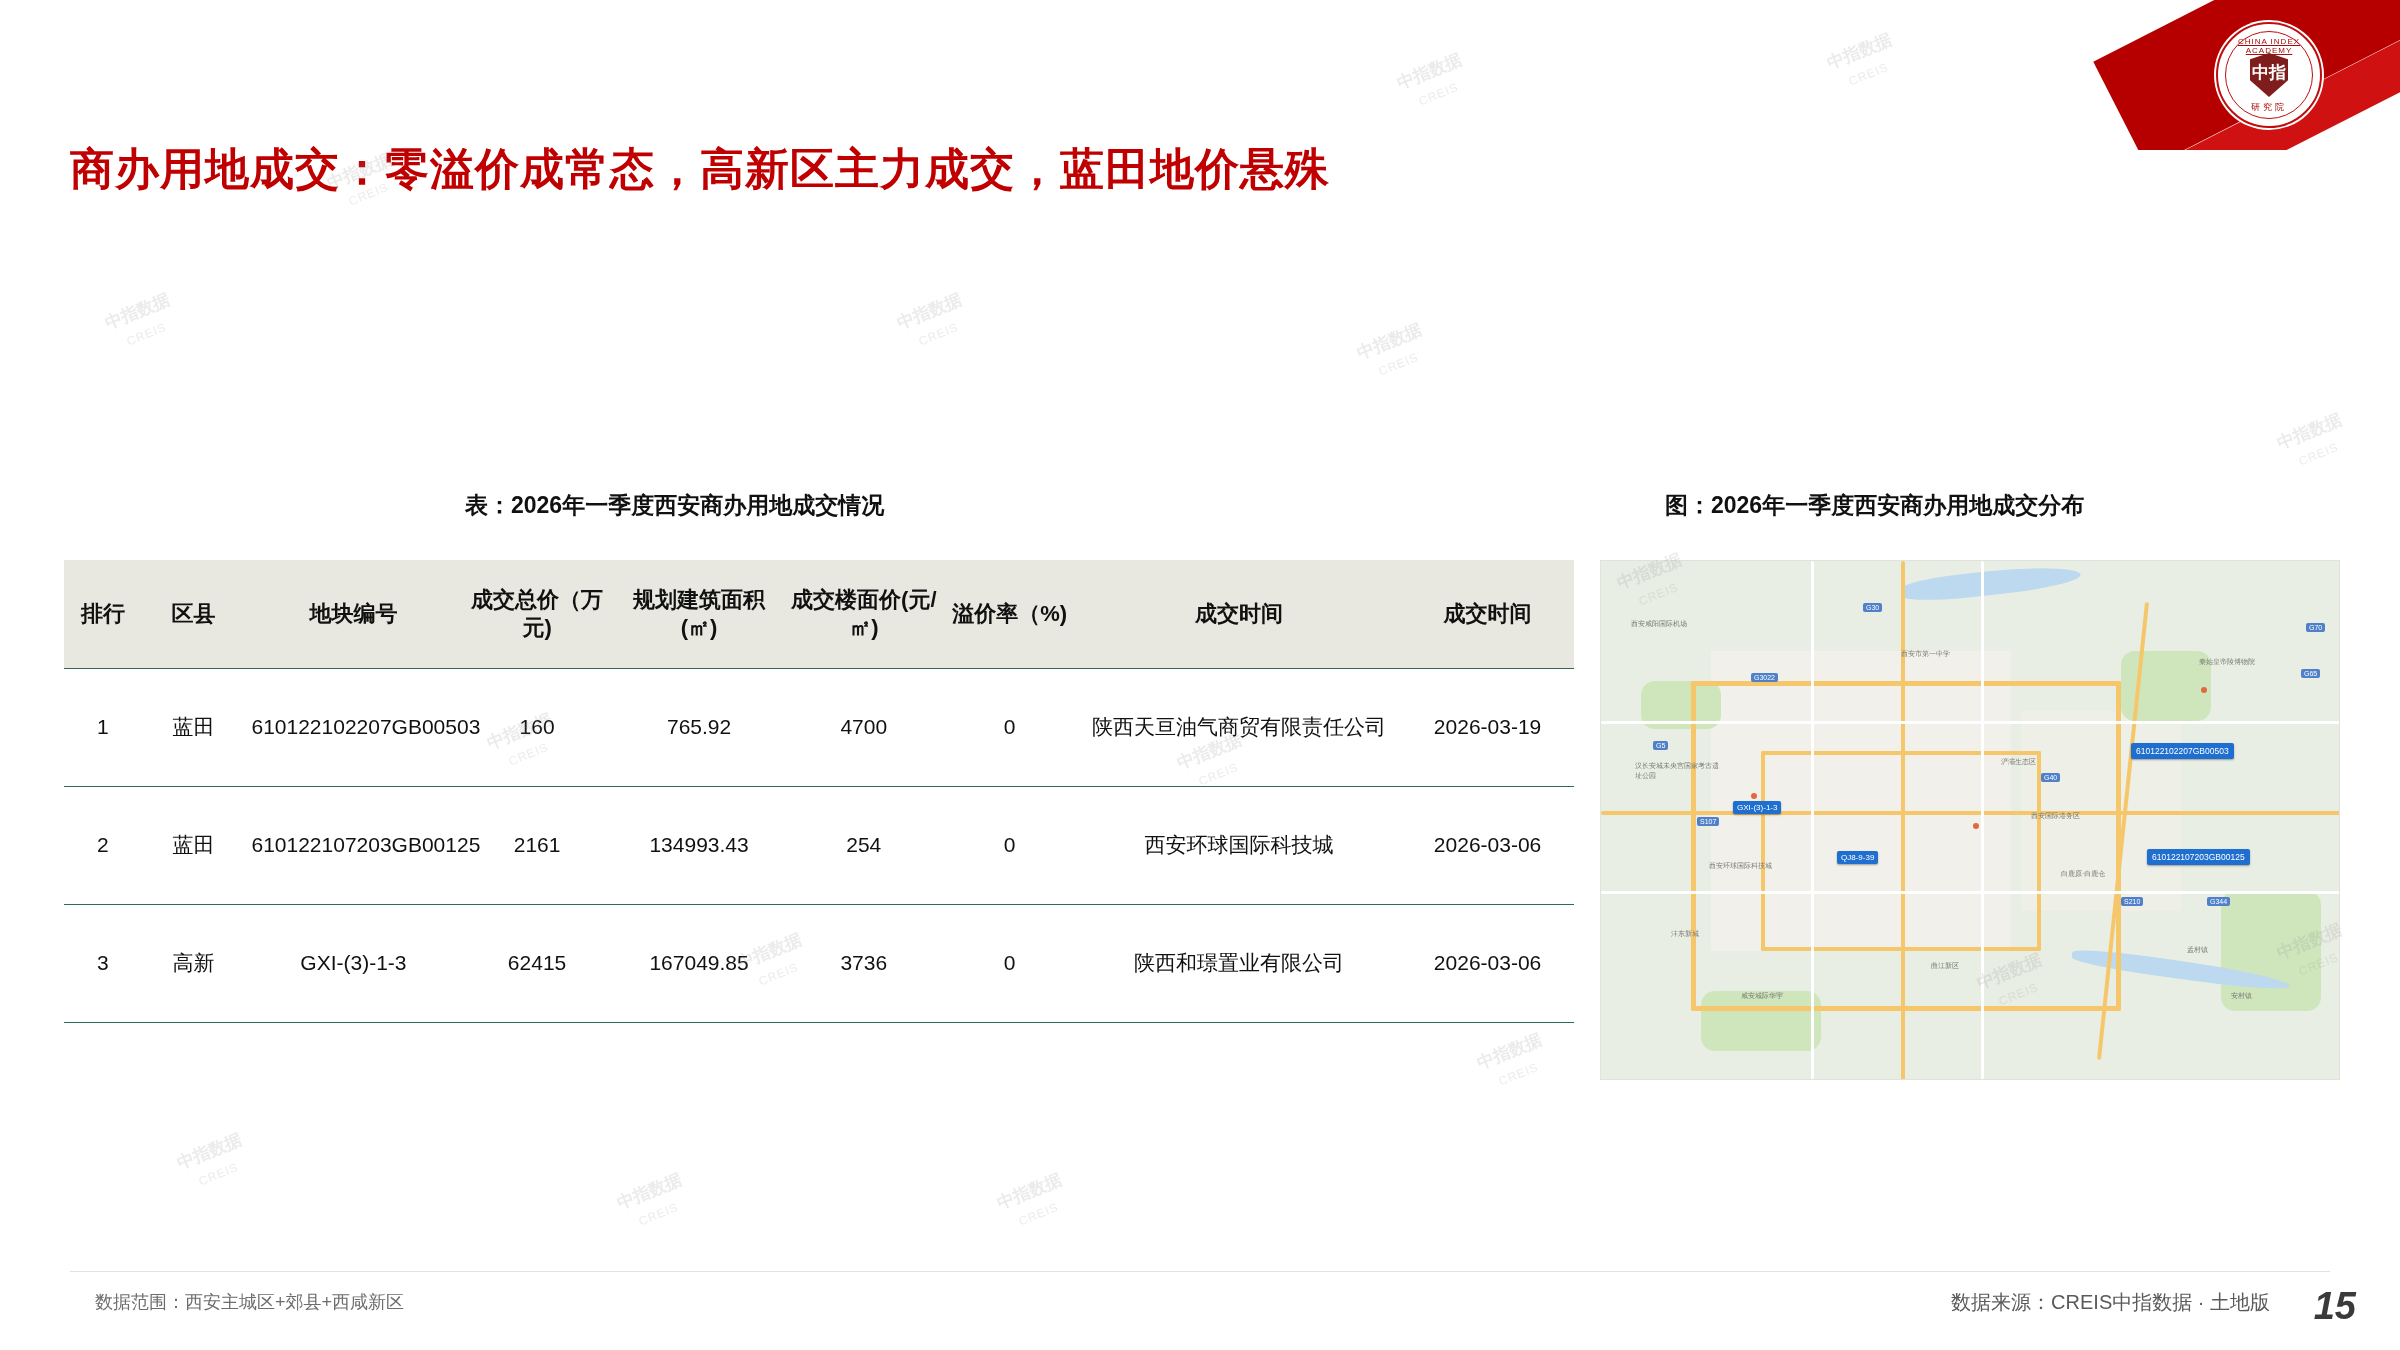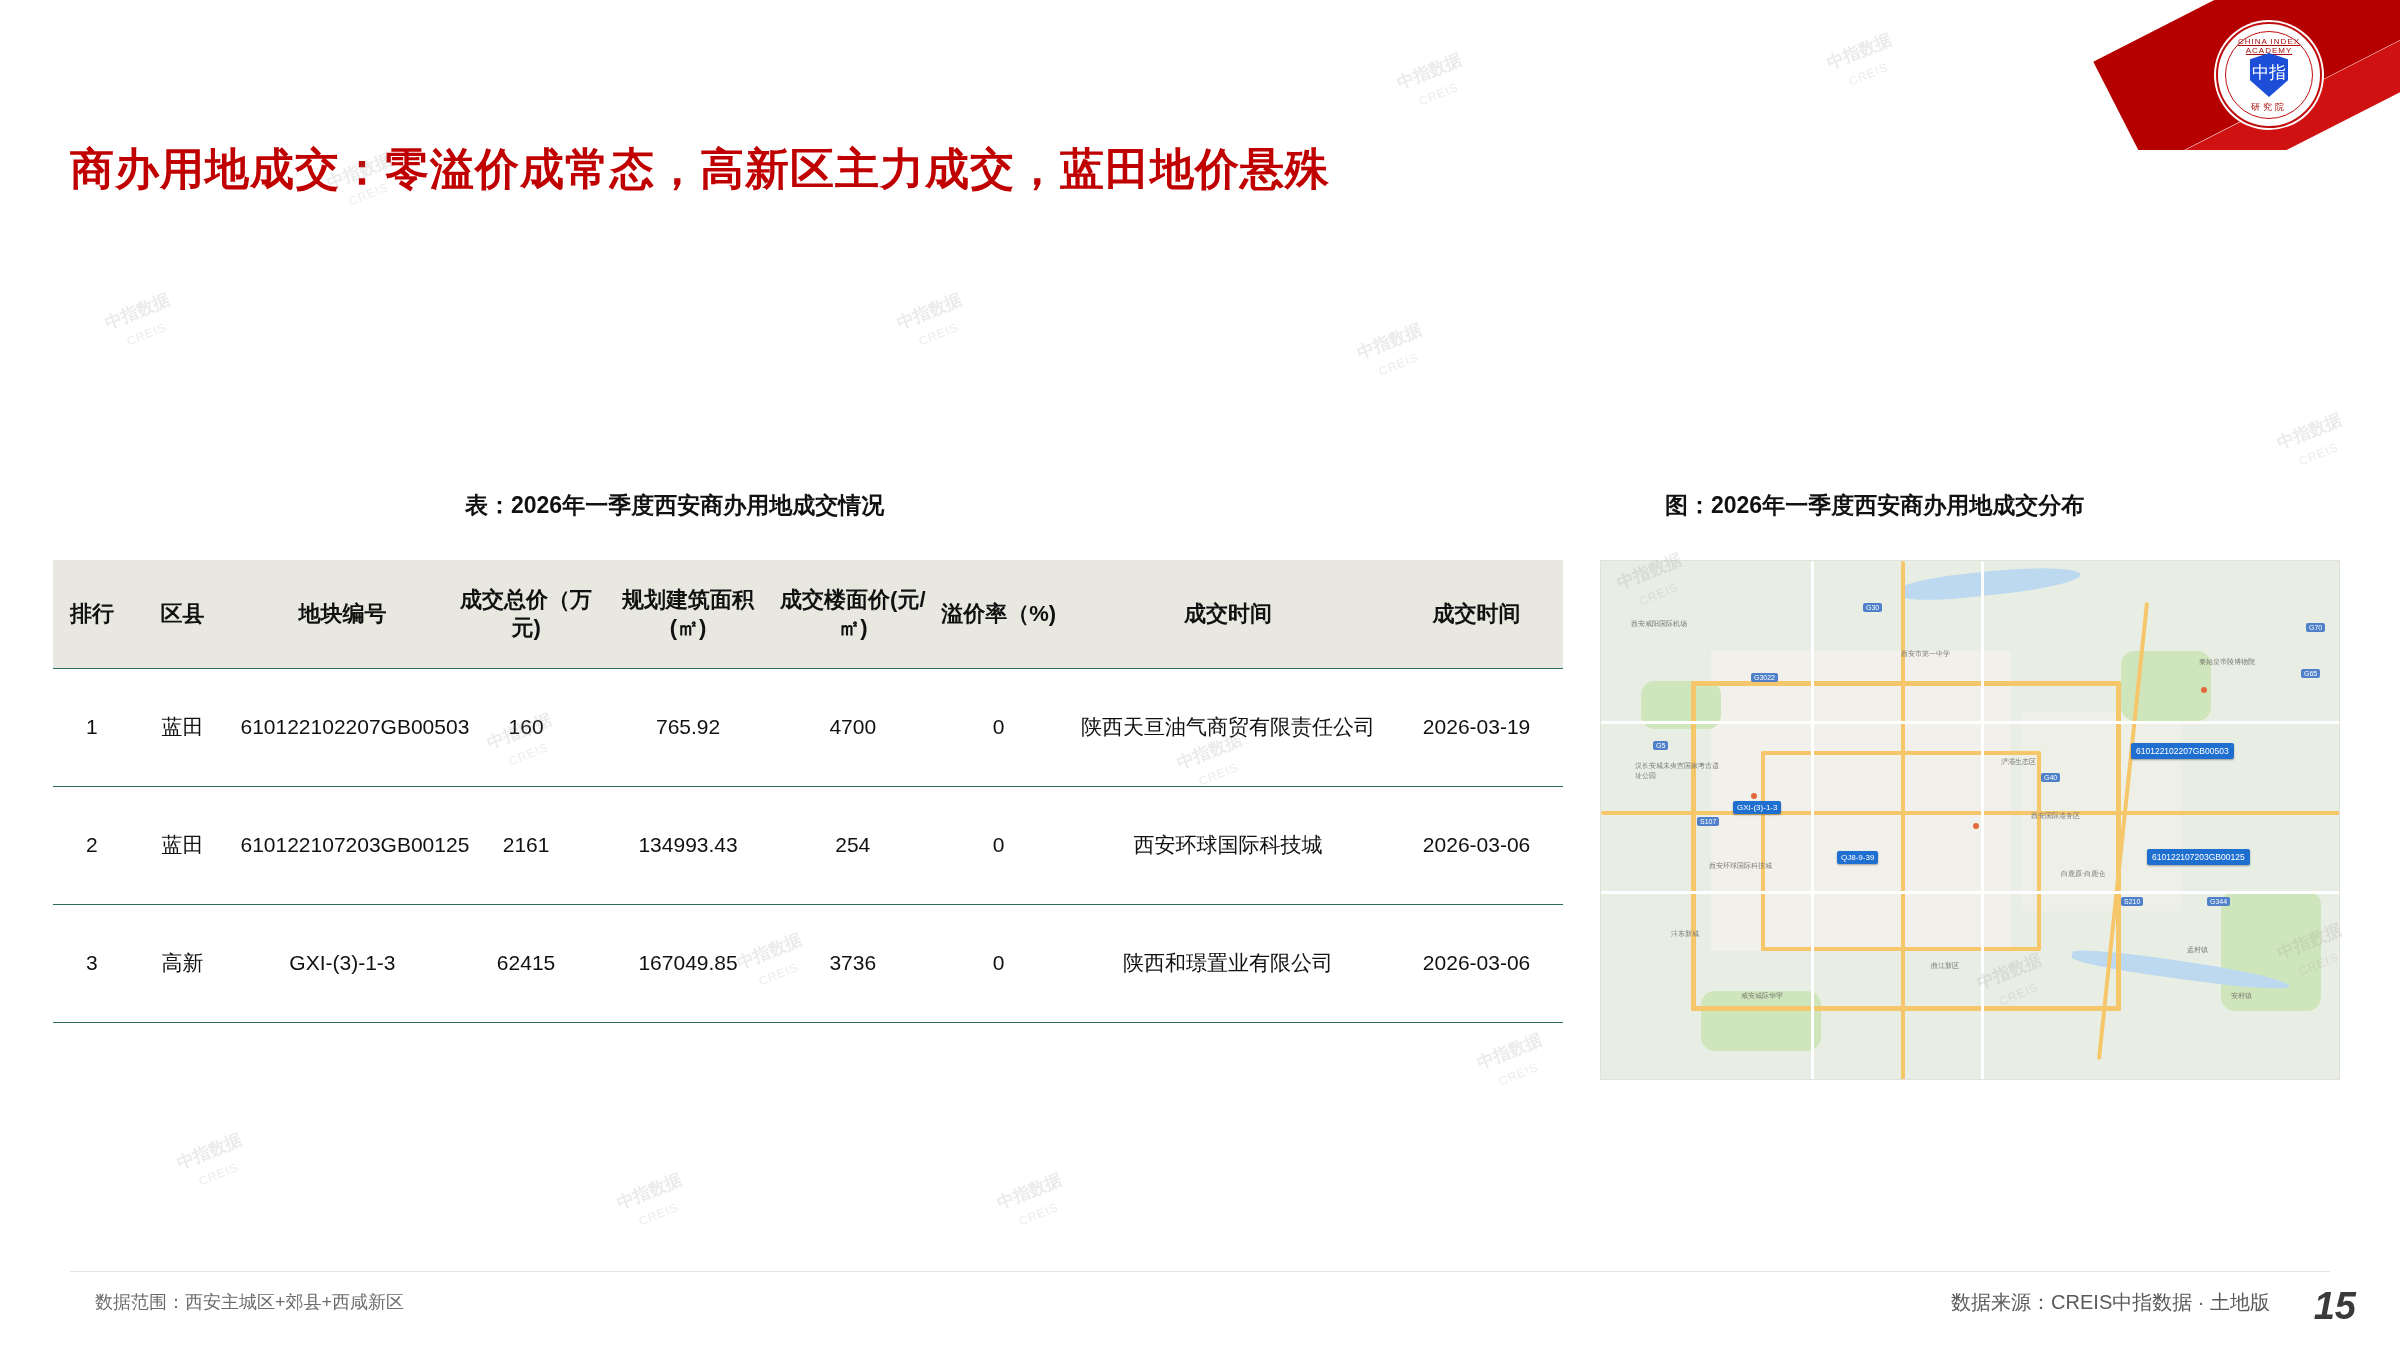--- a/index.html
+++ b/index.html
@@ -50,25 +50,25 @@
     justify-content: center;
   }
   .logo .ring-text {
     position: absolute;
     top: 7px; left: 7px; right: 7px; bottom: 7px;
     border-radius: 50%;
     border: 1px solid #c00c0c;
   }
   .logo .shield {
     width: 38px; height: 44px;
-    background: #1d4ed8;
+    background: #7f1d1d;
     clip-path: polygon(50% 0%, 100% 14%, 100% 62%, 50% 100%, 0% 62%, 0% 14%);
     color: #fff;
     font-size: 17px;
-    font-weight: normal;
+    font-weight: bold;
     display: flex;
     align-items: center;
     justify-content: center;
     padding-bottom: 5px;
   }
   .logo .top-arc, .logo .bottom-arc {
     position: absolute;
     width: 100%;
     text-align: center;
     font-size: 8px;
@@ -104,21 +104,21 @@
     left: 1665px;
     top: 490px;
     font-size: 23px;
     font-weight: bold;
     color: #111;
   }
 
   
   .table-wrap {
     position: absolute;
-    left: 53px;
+    left: 64px;
     top: 560px;
     width: 1510px;
   }
   table.land {
     border-collapse: collapse;
     width: 100%;
     table-layout: fixed;
   }
   table.land thead th {
     background: #e9e8e0;

